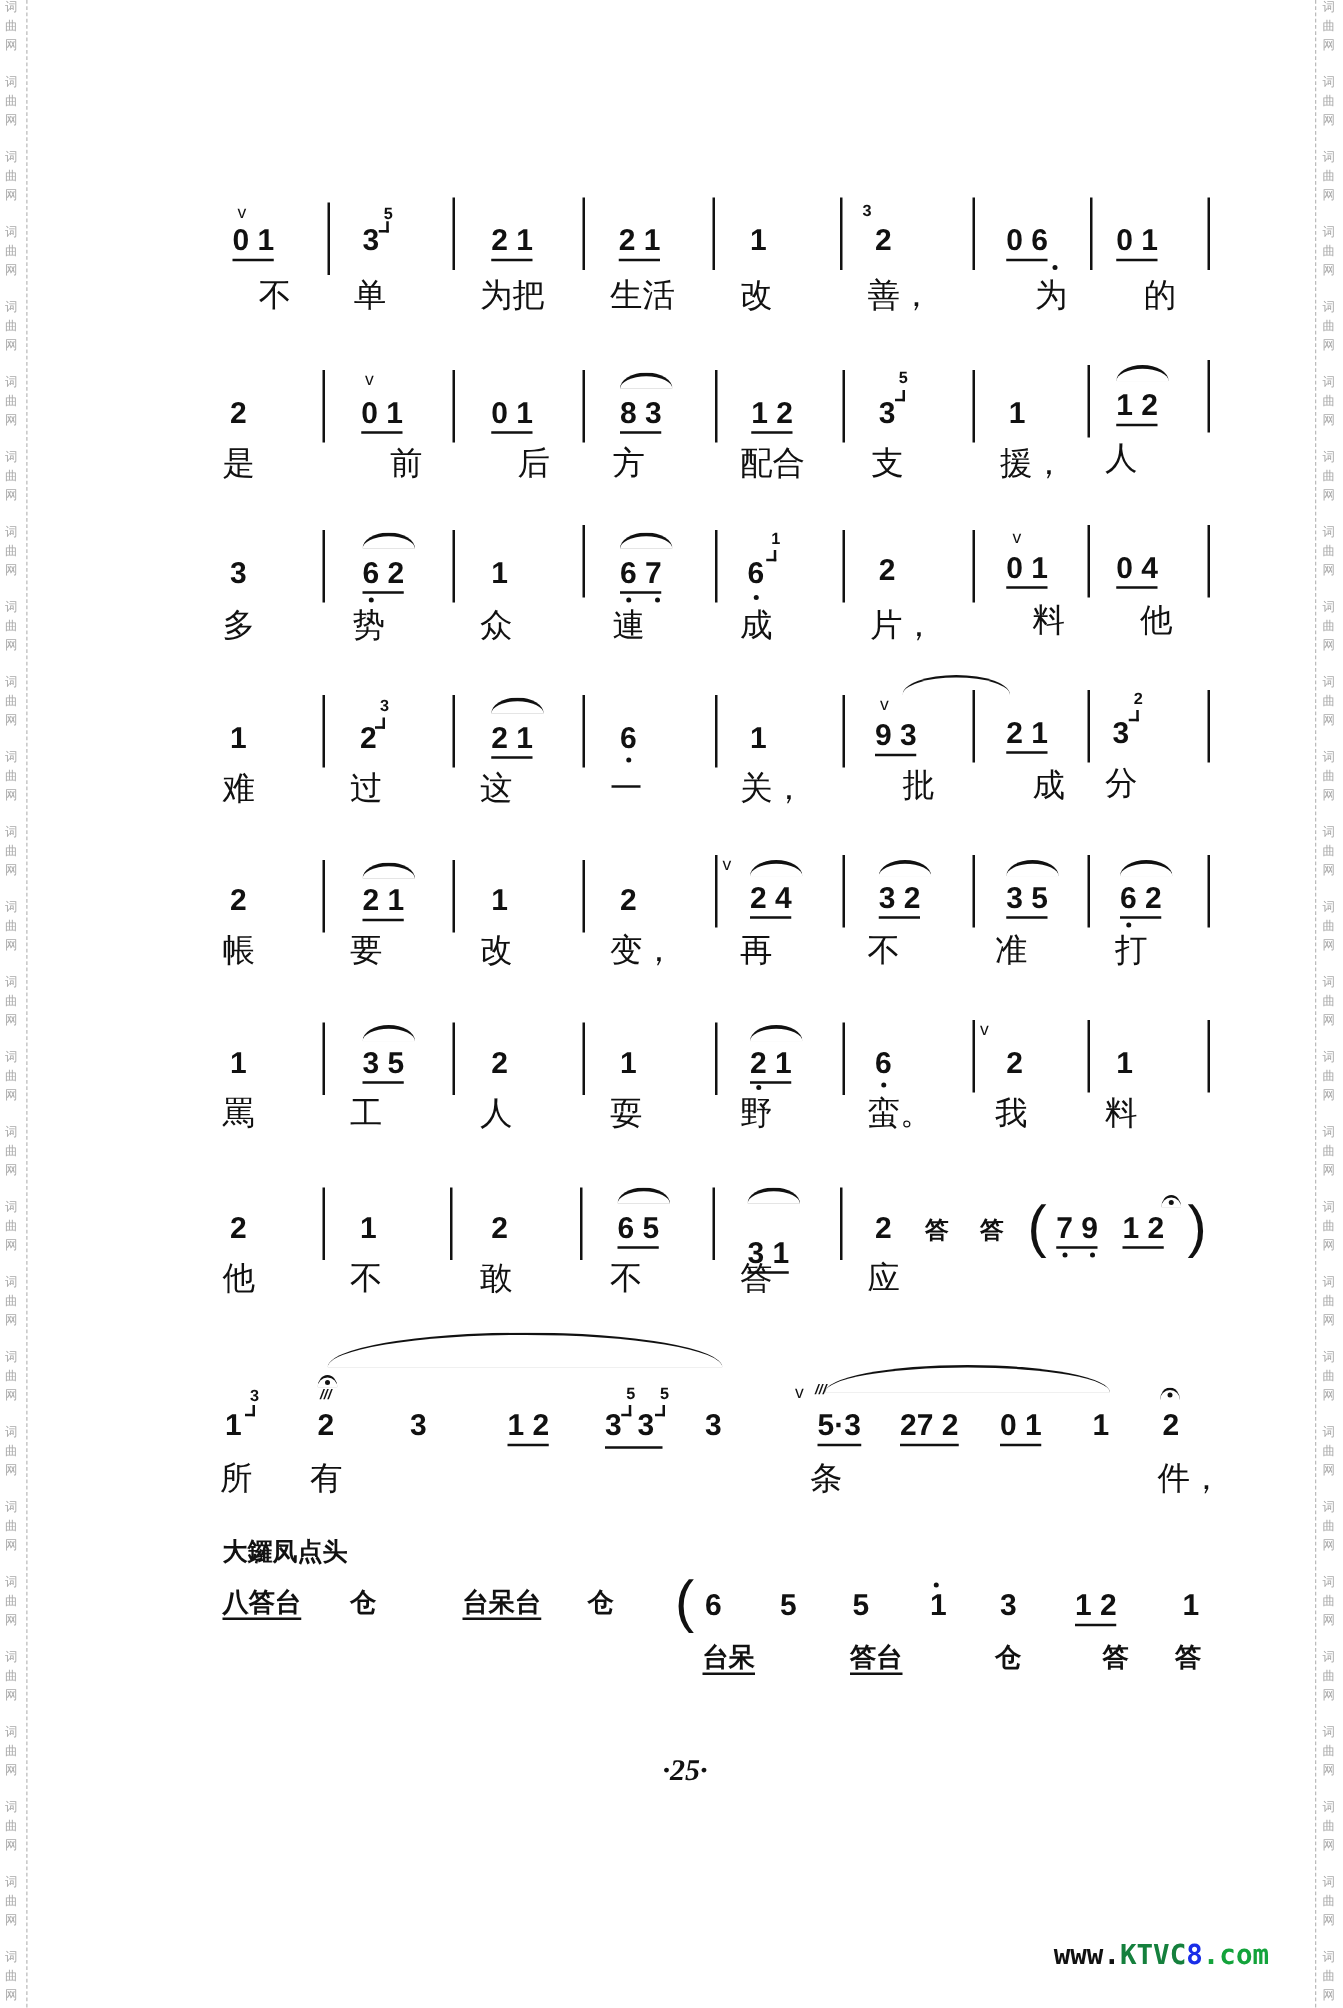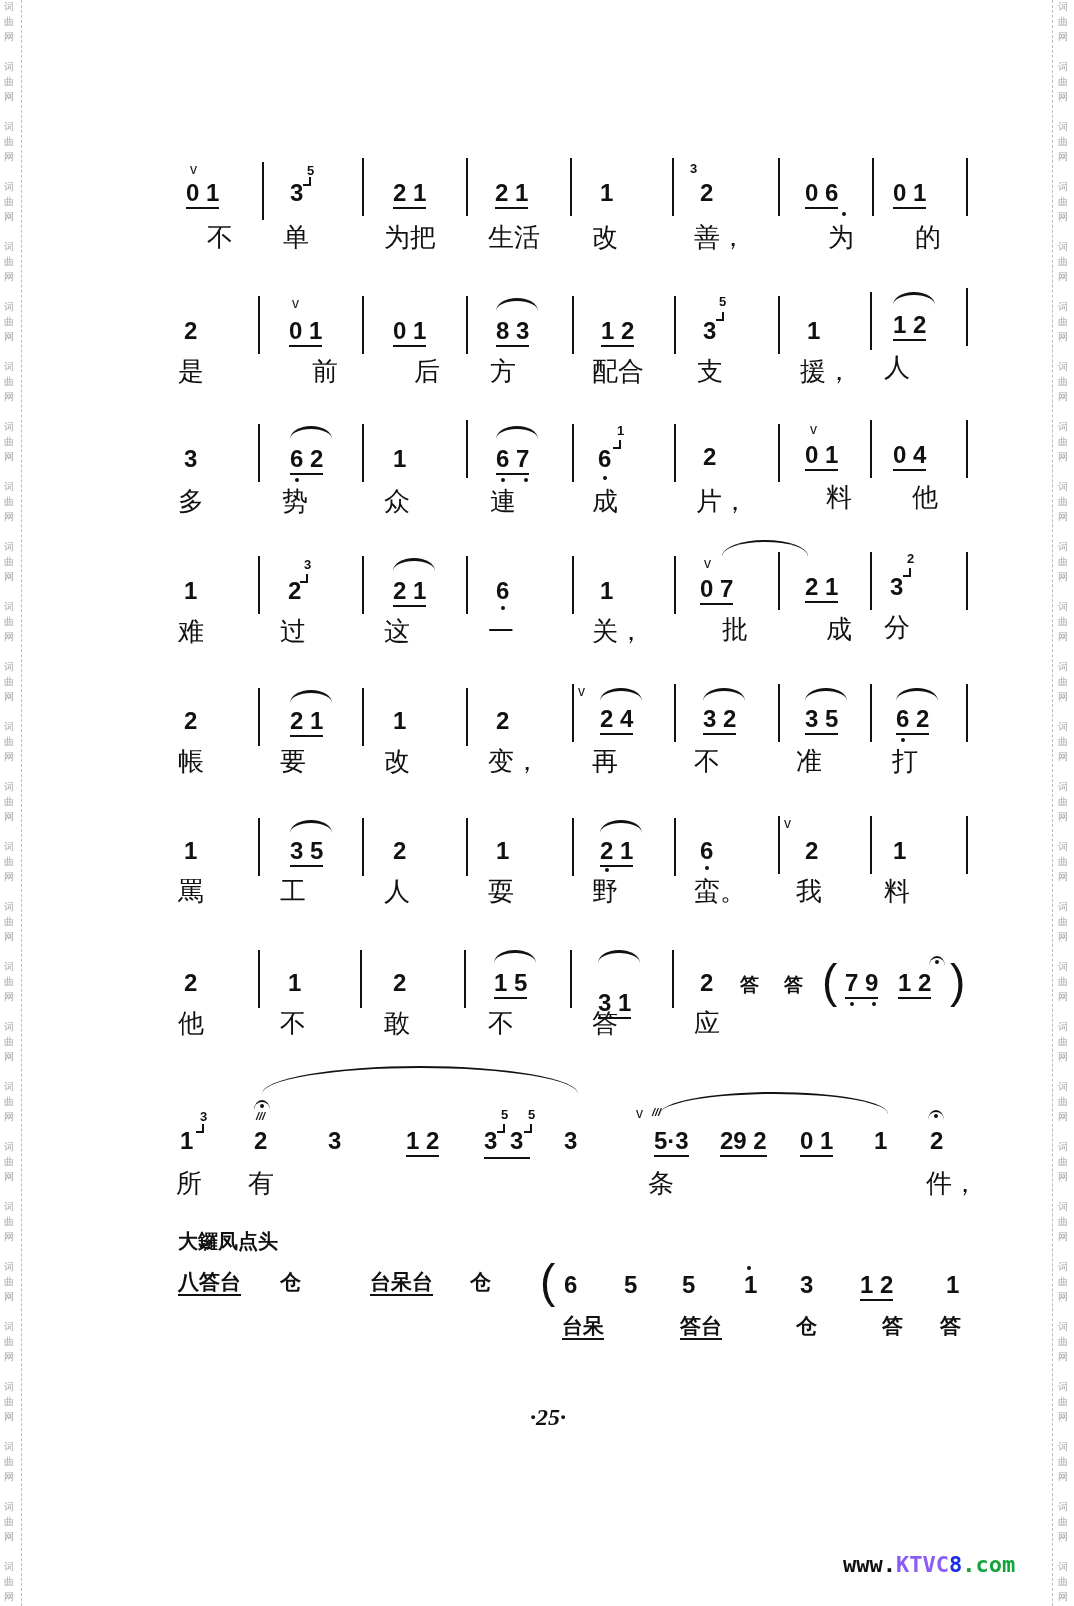--- a/index.html
+++ b/index.html
@@ -313,21 +313,21 @@
   <div class="slur" style="left:393px;top:558px;width:42px;"></div>
   <span class="note ul" style="left:393px;top:578px;">2 1</span>
   <div class="bar" style="left:466px;top:556px;"></div>
   <span class="note" style="left:496px;top:578px;">6</span>
   <span class="dot-below" style="position:absolute;left:501px;top:606px;width:4px;height:4px;background:#111;border-radius:50%;"></span>
   <div class="bar" style="left:572px;top:556px;"></div>
   <span class="note" style="left:600px;top:578px;">1</span>
   <div class="bar" style="left:674px;top:556px;"></div>
   <span class="breath" style="left:704px;top:556px;">v</span>
   <div class="long-slur" style="left:722px;top:540px;width:86px;height:14px;"></div>
-  <span class="note ul" style="left:700px;top:576px;">0 7</span>
+  <span class="note ul" style="left:700px;top:576px;">9 3</span>
   <div class="bar" style="left:778px;top:552px;"></div>
   <span class="note ul" style="left:805px;top:574px;">2 1</span>
   <div class="bar" style="left:870px;top:552px;"></div>
   <span class="note" style="left:890px;top:574px;">3</span>
   <span class="grace" style="left:907px;top:552px;">2</span>
   <span class="grace-hook" style="left:903px;top:568px;"></span>
   <div class="bar" style="left:966px;top:552px;"></div>
 
   <span class="lyric" style="left:178px;top:616px;">难</span>
   <span class="lyric" style="left:280px;top:616px;">过</span>
@@ -408,21 +408,21 @@
 </div>
 
 <div class="row" style="top:0;">
   <span class="note" style="left:184px;top:970px;">2</span>
   <div class="bar" style="left:258px;top:950px;"></div>
   <span class="note" style="left:288px;top:970px;">1</span>
   <div class="bar" style="left:360px;top:950px;"></div>
   <span class="note" style="left:393px;top:970px;">2</span>
   <div class="bar" style="left:464px;top:950px;"></div>
   <div class="slur" style="left:494px;top:950px;width:42px;"></div>
-  <span class="note ul" style="left:494px;top:970px;">1 5</span>
+  <span class="note ul" style="left:494px;top:970px;">6 5</span>
   <div class="bar" style="left:570px;top:950px;"></div>
   <div class="slur" style="left:598px;top:950px;width:42px;"></div>
   <span class="note ul" style="left:598px;top:990px;">3 1</span>
   <div class="bar" style="left:672px;top:950px;"></div>
   <span class="note" style="left:700px;top:970px;">2</span>
   <span class="perc" style="left:740px;top:972px;font-size:19px;">答</span>
   <span class="perc" style="left:784px;top:972px;font-size:19px;">答</span>
   <span class="paren" style="left:822px;top:958px;">(</span>
   <span class="note ul" style="left:845px;top:970px;">7 9</span>
   <span class="dot-below" style="position:absolute;left:850px;top:1002px;width:4px;height:4px;background:#111;border-radius:50%;"></span>
@@ -456,21 +456,21 @@
   <span class="grace-hook" style="left:497px;top:1124px;"></span>
   <span class="note" style="left:510px;top:1128px;">3</span>
   <span class="grace" style="left:528px;top:1108px;">5</span>
   <span class="grace-hook" style="left:524px;top:1124px;"></span>
   <div style="position:absolute;left:484px;top:1157px;width:46px;height:2px;background:#111;"></div>
   <span class="note" style="left:564px;top:1128px;">3</span>
 
   <span class="breath" style="left:636px;top:1106px;">v</span>
   <span class="trem" style="left:652px;top:1106px;">///</span>
   <span class="note ul" style="left:654px;top:1128px;">5·3</span>
-  <span class="note ul" style="left:720px;top:1128px;">29 2</span>
+  <span class="note ul" style="left:720px;top:1128px;">27 2</span>
   <span class="note ul" style="left:800px;top:1128px;">0 1</span>
   <span class="note" style="left:874px;top:1128px;">1</span>
   <div class="fermata" style="left:928px;top:1110px;"></div>
   <span class="note" style="left:930px;top:1128px;">2</span>
 
   <span class="lyric" style="left:176px;top:1168px;">所</span>
   <span class="lyric" style="left:248px;top:1168px;">有</span>
   <span class="lyric" style="left:648px;top:1168px;">条</span>
   <span class="lyric" style="left:926px;top:1168px;">件，</span>
 </div>
@@ -496,14 +496,14 @@
   <span class="perc ul" style="left:562px;top:1314px;">台呆</span>
   <span class="perc ul" style="left:680px;top:1314px;">答台</span>
   <span class="perc" style="left:796px;top:1314px;">仓</span>
   <span class="perc" style="left:882px;top:1314px;">答</span>
   <span class="perc" style="left:940px;top:1314px;">答</span>
 </div>
 
 <span class="page-num" style="left:530px;top:1404px;">·25·</span>
 
 <div class="site-logo" style="left:843px;top:1552px;">
-  <span style="color:#111;">www.</span><span style="color:#8b5cf6;">KTVC</span><span style="color:#1a2ee8;">8</span><span style="color:#13a33b;">.com</span>
+  <span style="color:#111;">www.</span><span style="color:#15803d;">KTVC</span><span style="color:#1a2ee8;">8</span><span style="color:#13a33b;">.com</span>
 </div>
 
 </body></html>

